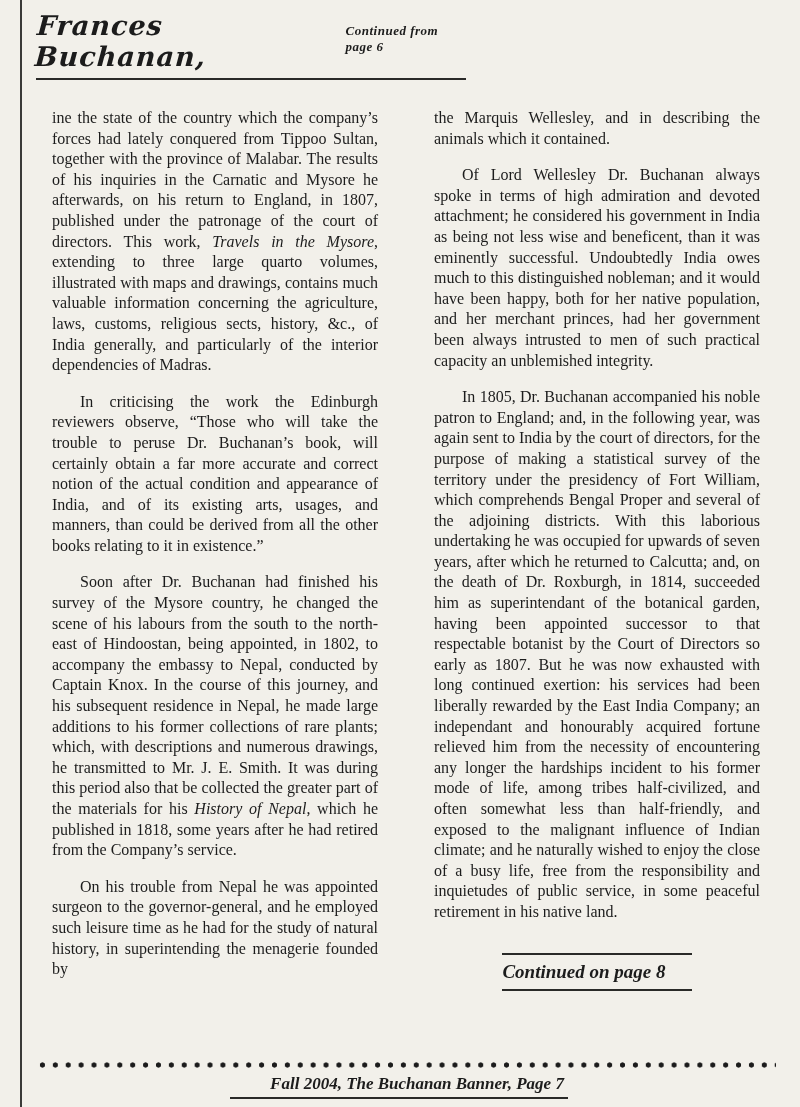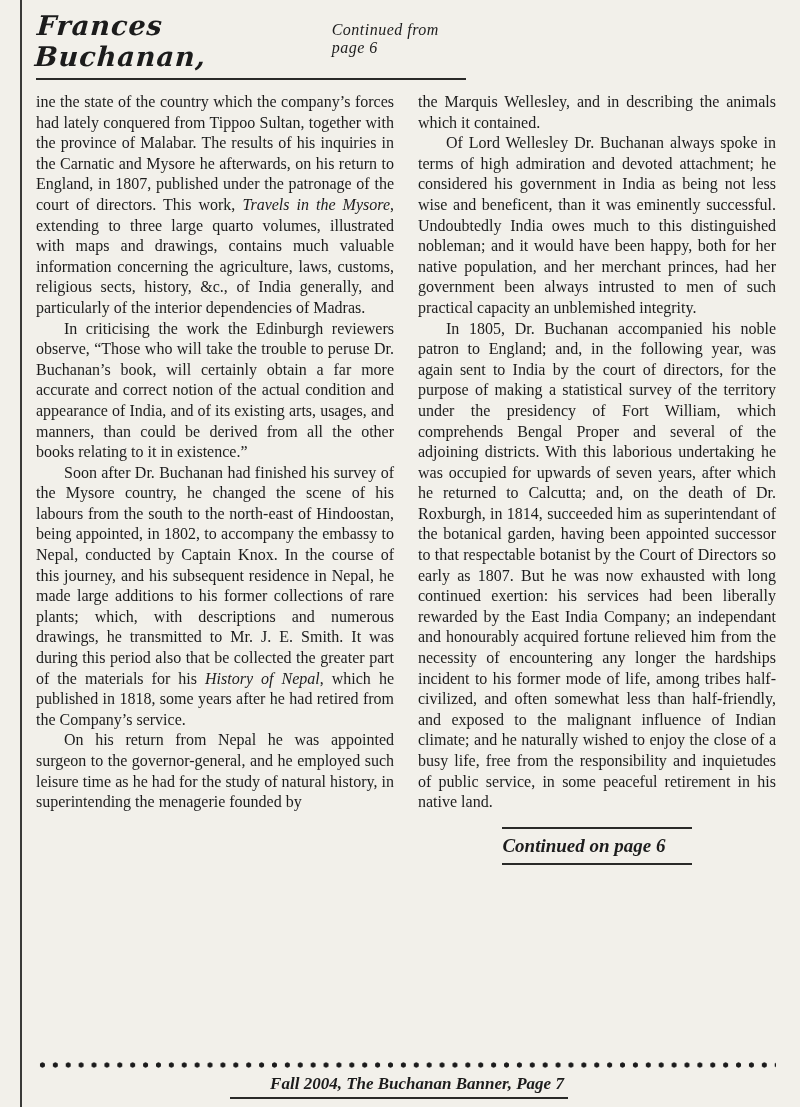--- a/index.html
+++ b/index.html
@@ -25,34 +25,34 @@
     border-bottom:2px solid #2a2a28;
     padding-bottom:6px;
   }
   .masthead-title{
     font-family:"DejaVu Serif","Liberation Serif",serif;
     font-style:italic;font-weight:bold;
     font-size:27px;letter-spacing:1px;
     transform:skewX(-4deg);
   }
   .continued-from{
-    font-style:italic;font-weight:normal;
-    font-size:16px;letter-spacing:.5px;
+    font-style:italic;font-weight:bold;
+    font-size:13px;letter-spacing:.5px;
   }
   .columns{
     display:flex;gap:24px;
     margin-top:12px;
     flex:1;
   }
   .col{
     flex:1;
     font-size:16px;line-height:20.6px;
     text-align:justify;
   }
-  .col p{margin:0;}
+  .col p{margin:16px;}
   .col p.indent{text-indent:28px;}
   .col-right{display:flex;flex-direction:column;align-items:center;}
   .col-right .paras{flex:0 0 auto;}
   .continued-on{
     margin-top:14px;
     border-top:2.5px solid #2a2a28;
     border-bottom:2.5px solid #2a2a28;
     padding:7px 26px 7px 0;
     text-align:right;
     font-style:italic;font-weight:bold;
@@ -89,30 +89,30 @@
     <span class="masthead-title">Frances Buchanan,</span>
     <span class="continued-from">Continued from page 6</span>
   </div>
 
   <div class="columns">
     <div class="col col-left">
       <div class="paras">
           <p>ine the state of the country which the company’s forces had lately conquered from Tippoo Sultan, together with the province of Malabar. The results of his inquiries in the Carnatic and Mysore he afterwards, on his return to England, in 1807, published under the patronage of the court of directors. This work, <i>Travels in the Mysore</i>, extending to three large quarto volumes, illustrated with maps and drawings, contains much valuable information concerning the agriculture, laws, customs, religious sects, history, &amp;c., of India generally, and particularly of the interior dependencies of Madras.</p>
           <p class="indent">In criticising the work the Edinburgh reviewers observe, “Those who will take the trouble to peruse Dr. Buchanan’s book, will certainly obtain a far more accurate and correct notion of the actual condition and appearance of India, and of its existing arts, usages, and manners, than could be derived from all the other books relating to it in existence.”</p>
           <p class="indent">Soon after Dr. Buchanan had finished his survey of the Mysore country, he changed the scene of his labours from the south to the north-east of Hindoostan, being appointed, in 1802, to accompany the embassy to Nepal, conducted by Captain Knox. In the course of this journey, and his subsequent residence in Nepal, he made large additions to his former collections of rare plants; which, with descriptions and numerous drawings, he transmitted to Mr. J. E. Smith. It was during this period also that be collected the greater part of the materials for his <i>History of Nepal</i>, which he published in 1818, some years after he had retired from the Company’s service.</p>
-          <p class="indent">On his return from Nepal he was appointed surgeon to the governor-general, and he employed such leisure time as he had for the study of natural history, in superintending the menagerie founded by</p>
+          <p class="indent">On his trouble from Nepal he was appointed surgeon to the governor-general, and he employed such leisure time as he had for the study of natural history, in superintending the menagerie founded by</p>
         </div>
     </div>
     <div class="col col-right">
       <div class="paras">
           <p>the Marquis Wellesley, and in describing the animals which it contained.</p>
           <p class="indent">Of Lord Wellesley Dr. Buchanan always spoke in terms of high admiration and devoted attachment; he considered his government in India as being not less wise and beneficent, than it was eminently successful. Undoubtedly India owes much to this distinguished nobleman; and it would have been happy, both for her native population, and her merchant princes, had her government been always intrusted to men of such practical capacity an unblemished integrity.</p>
           <p class="indent">In 1805, Dr. Buchanan accompanied his noble patron to England; and, in the following year, was again sent to India by the court of directors, for the purpose of making a statistical survey of the territory under the presidency of Fort William, which comprehends Bengal Proper and several of the adjoining districts. With this laborious undertaking he was occupied for upwards of seven years, after which he returned to Calcutta; and, on the death of Dr. Roxburgh, in 1814, succeeded him as superintendant of the botanical garden, having been appointed successor to that respectable botanist by the Court of Directors so early as 1807. But he was now exhausted with long continued exertion: his services had been liberally rewarded by the East India Company; an independant and honourably acquired fortune relieved him from the necessity of encountering any longer the hardships incident to his former mode of life, among tribes half-civilized, and often somewhat less than half-friendly, and exposed to the malignant influence of Indian climate; and he naturally wished to enjoy the close of a busy life, free from the responsibility and inquietudes of public service, in some peaceful retirement in his native land.</p>
         </div>
-      <div class="continued-on">Continued on page 6</div>
+      <div class="continued-on">Continued on page 8</div>
     </div>
   </div>
 
   <div class="dots-divider"></div>
 
   <div class="footer-row">
     <span class="footer-text">Fall 2004, The Buchanan Banner, Page 7</span>
   </div>
 </div>
 

